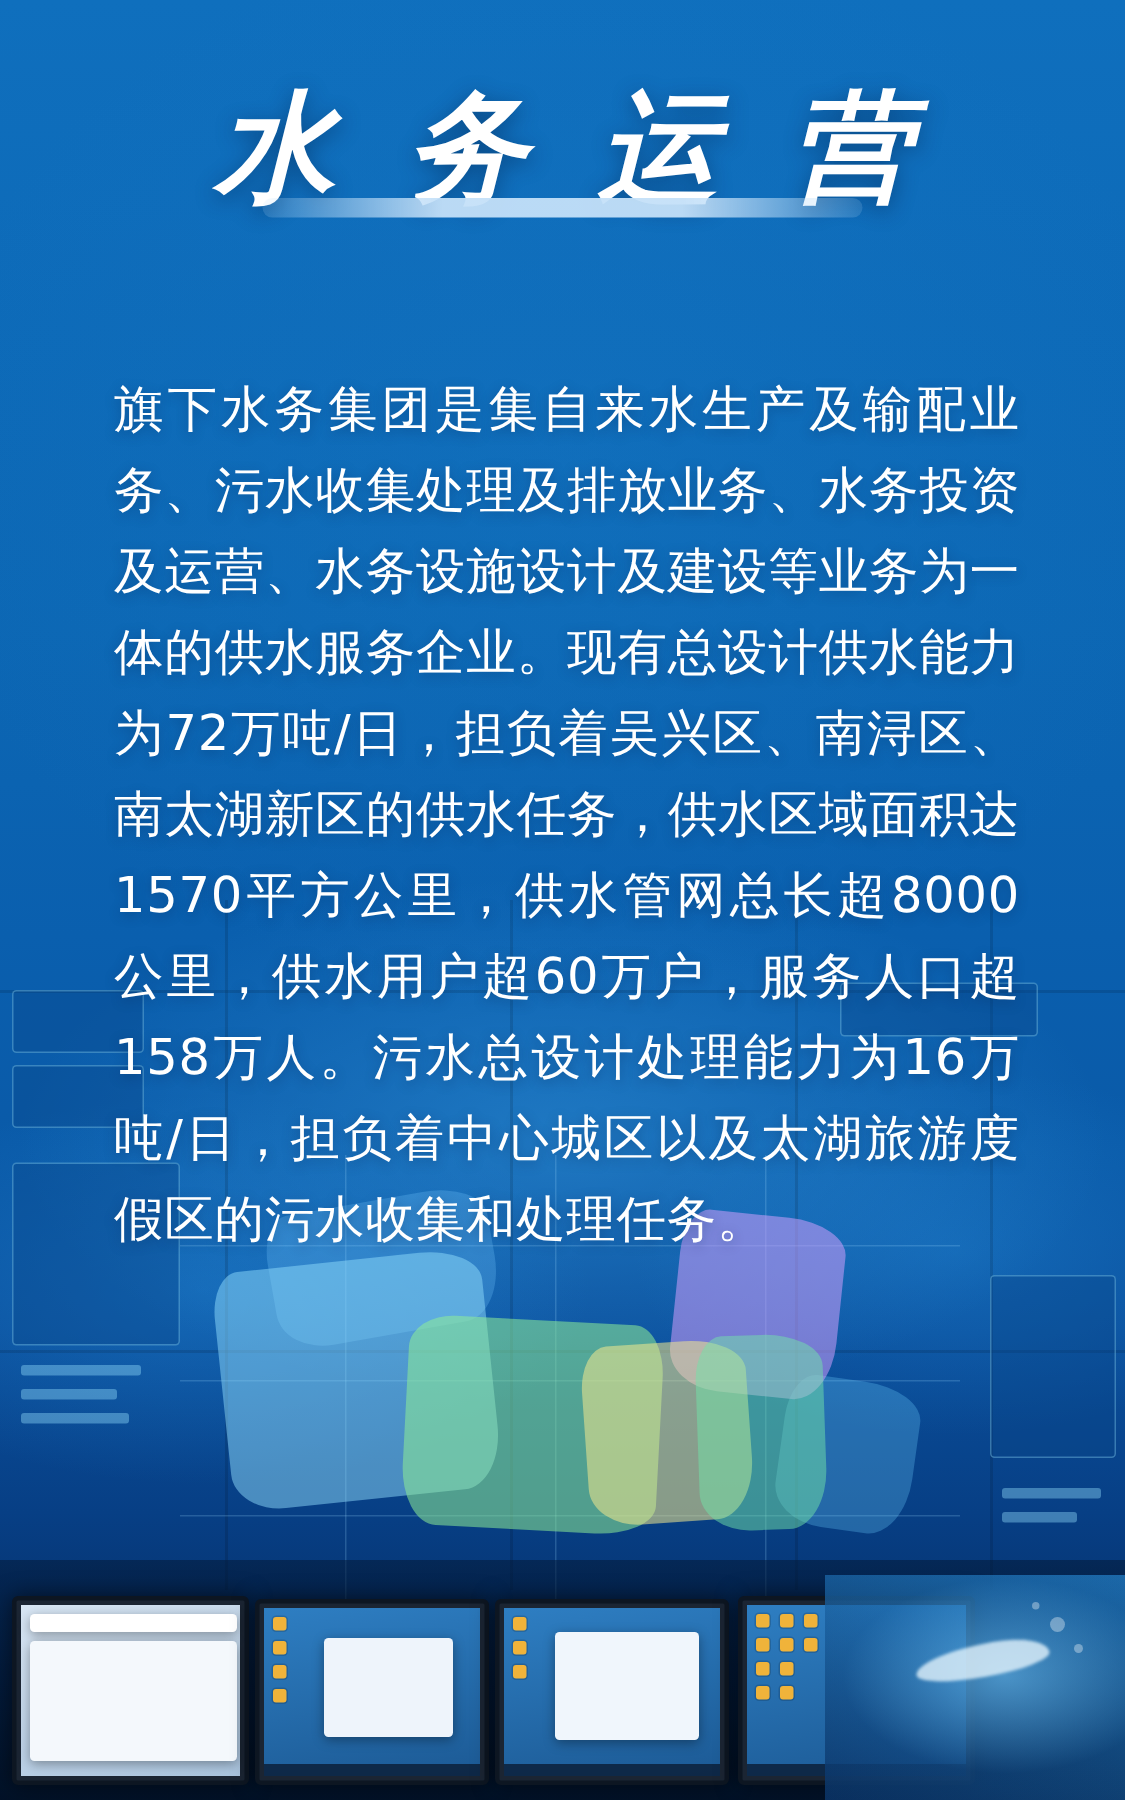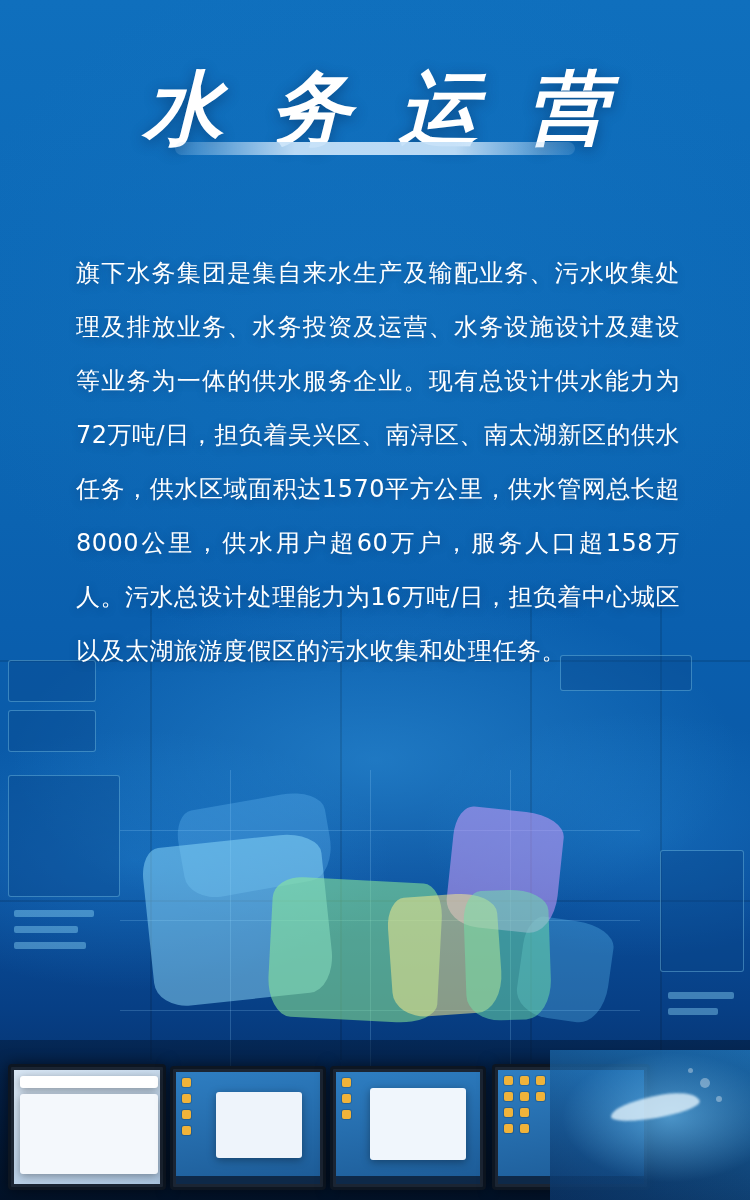--- a/index.html
+++ b/index.html
@@ -153,21 +153,21 @@
   }
 
   
   .content {
     position: absolute;
     inset: 0;
   }
 
   .title-wrap {
     position: absolute;
-    top: 68px;
+    top: 58px;
     left: 0;
     width: 750px;
     text-align: center;
   }
   .title {
     font-family: "DejaVu Serif", "Liberation Serif", serif;
     font-size: 80px;
     font-weight: 700;
     letter-spacing: 10px;
     color: #ffffff;
@@ -184,21 +184,21 @@
     border-radius: 7px;
     filter: blur(0.4px);
   }
 
   .body-text {
     position: absolute;
     top: 246px;
     left: 76px;
     width: 604px;
     color: #ffffff;
-    font-size: 24px;
+    font-size: 33px;
     line-height: 54px;
     letter-spacing: 0.5px;
     text-align: justify;
     text-shadow: 0 2px 8px rgba(0,35,80,0.35);
     font-family: "DejaVu Sans", "Liberation Sans", sans-serif;
   }
 
   .vignette {
     position: absolute;
     inset: 0;

